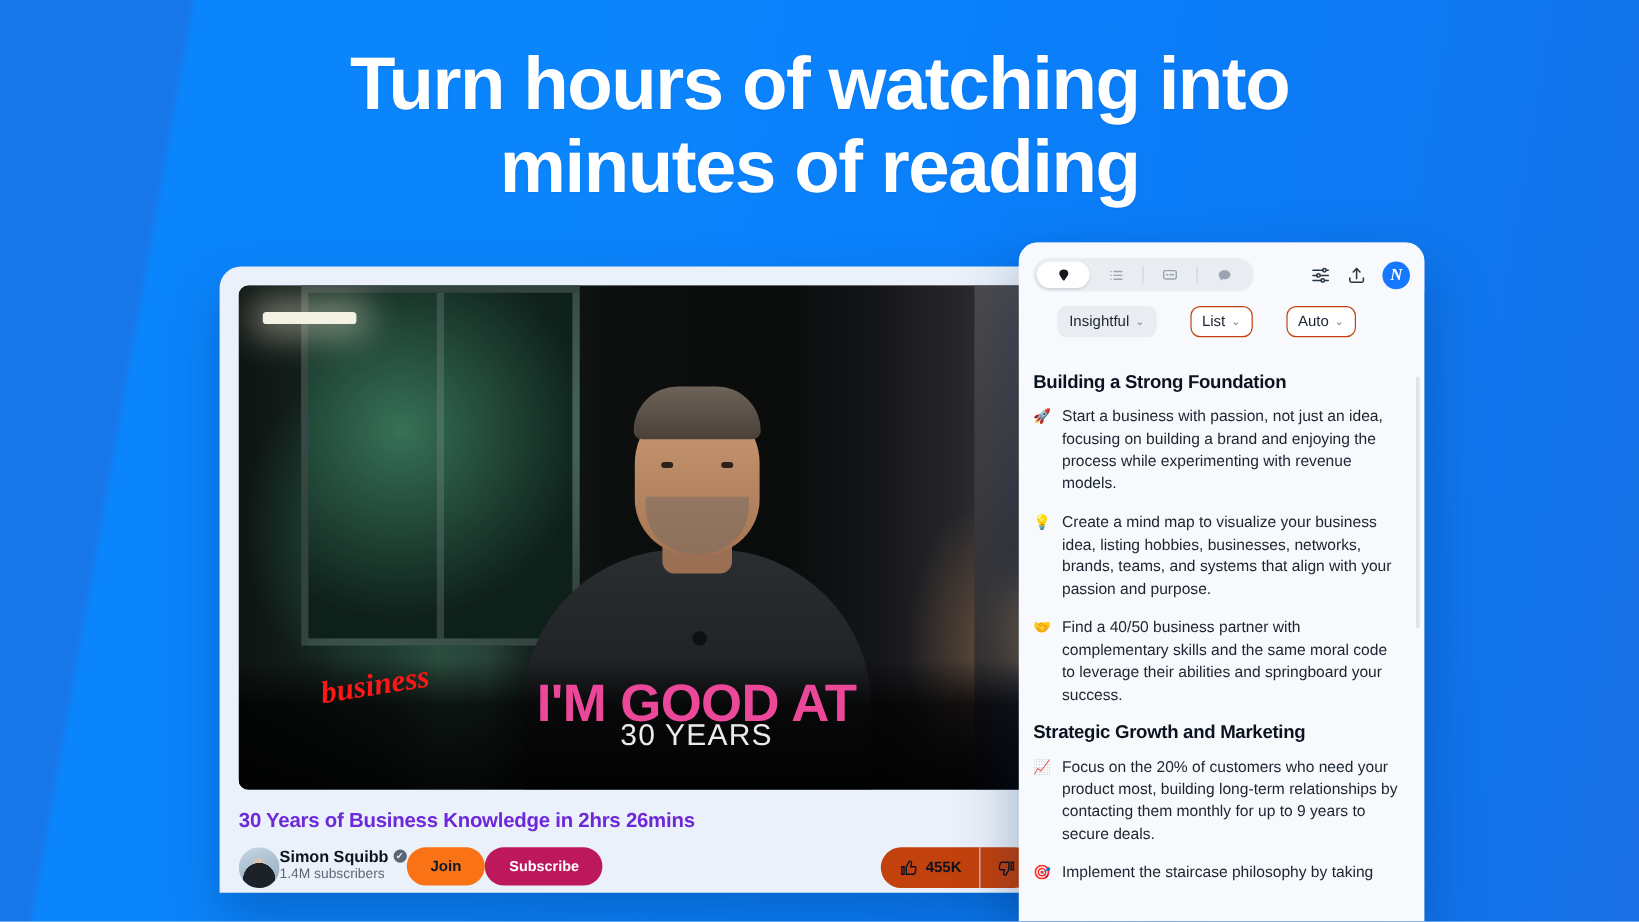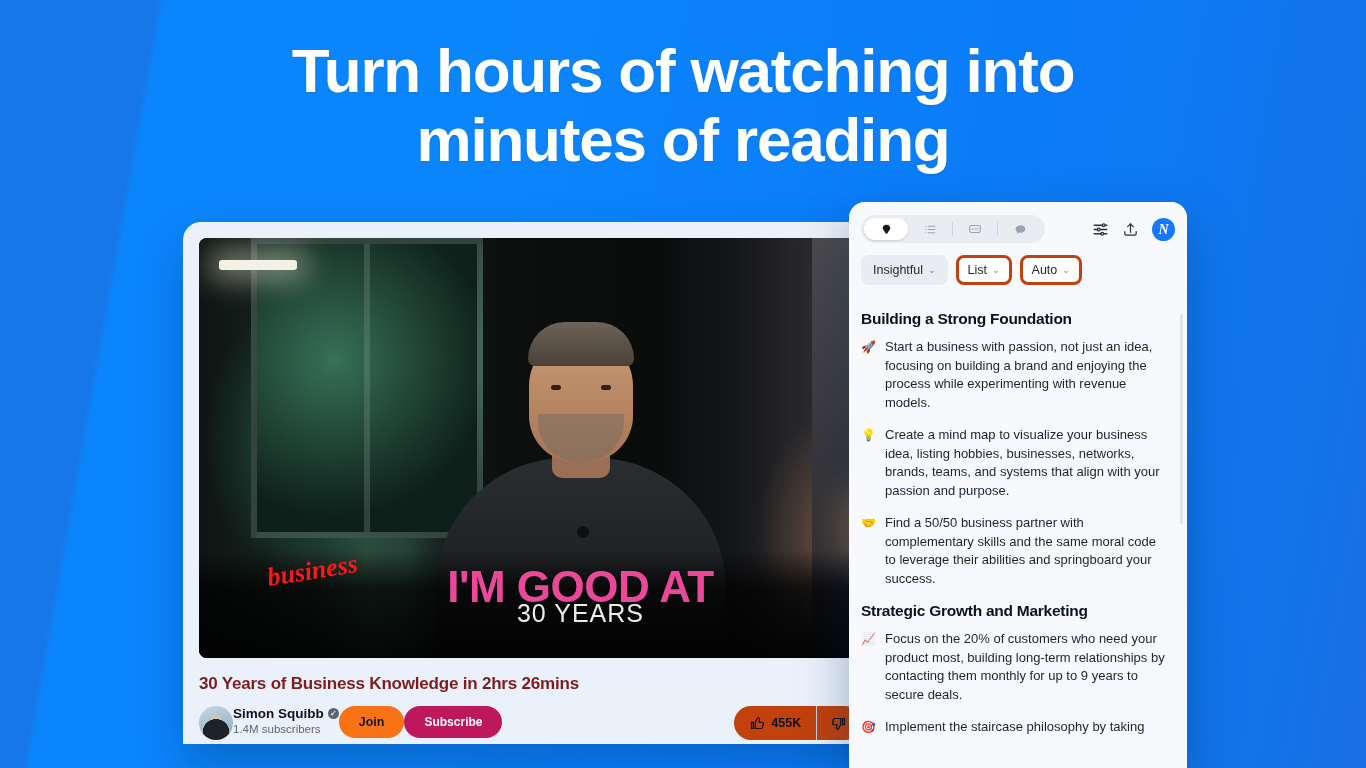--- a/index.html
+++ b/index.html
@@ -159,21 +159,21 @@
     transform:rotate(-9deg);
   }
   .scribble.left { left:68px; bottom:72px; }
   .scribble.right { right:6px; bottom:78px; transform:rotate(-16deg); }
 
   
   .meta {
     position:absolute; left:16px; right:16px; top:452px;
   }
   .vid-title {
-    font-size:17px; font-weight:bold; color:#7f1d1d; letter-spacing:-0.2px;
+    font-size:17px; font-weight:bold; color:#6d28d9; letter-spacing:-0.2px;
   }
   .meta-row {
     display:flex; align-items:flex-start; margin-top:12px; gap:0;
   }
   .avatar {
     width:34px; height:34px; border-radius:50%;
     background:
       radial-gradient(circle at 50% 78%, #1d2128 0 42%, transparent 43%),
       radial-gradient(circle at 50% 40%, #d9c3ad 0 16%, transparent 17%),
       linear-gradient(160deg,#c7d6e4,#8ea8bd);
@@ -249,21 +249,21 @@
     display:flex; align-items:center; justify-content:center;
     color:#fff; font-weight:bold; font-size:14px;
     font-family:"Liberation Serif", serif; font-style:italic;
   }
 
   .pills { padding:12px 12px 0 12px; display:flex; gap:8px; }
   .pill {
     display:inline-flex; align-items:center; gap:5px;
     border-radius:8px; padding:5px 9px;
     font-size:12.5px; color:#1c2430; cursor:pointer;
-    border:3px solid #c2410c; background:#ffffff;
+    border:1px solid #c2410c; background:#ffffff;margin-left:20px;
   }
   .pill.filled { background:#e9edf2; border-color:#e9edf2; }
   .caret { color:#7a8594; font-size:9px; }
 
   .sum-body {
     position:absolute; left:0; right:0; top:96px; bottom:0;
     padding:10px 20px 0 12px;
     overflow:hidden;
   }
   .sec-h {
@@ -427,21 +427,21 @@
     <div class="bullet">
       <span class="ic">🚀</span>
       <span class="tx">Start a business with passion, not just an idea, focusing on building a brand and enjoying the process while experimenting with revenue models.</span>
     </div>
     <div class="bullet">
       <span class="ic">💡</span>
       <span class="tx">Create a mind map to visualize your business idea, listing hobbies, businesses, networks, brands, teams, and systems that align with your passion and purpose.</span>
     </div>
     <div class="bullet">
       <span class="ic">🤝</span>
-      <span class="tx">Find a 50/50 business partner with complementary skills and the same moral code to leverage their abilities and springboard your success.</span>
+      <span class="tx">Find a 40/50 business partner with complementary skills and the same moral code to leverage their abilities and springboard your success.</span>
     </div>
 
     <div class="sec-h">Strategic Growth and Marketing</div>
 
     <div class="bullet">
       <span class="ic">📈</span>
       <span class="tx">Focus on the 20% of customers who need your product most, building long-term relationships by contacting them monthly for up to 9 years to secure deals.</span>
     </div>
     <div class="bullet">
       <span class="ic">🎯</span>

